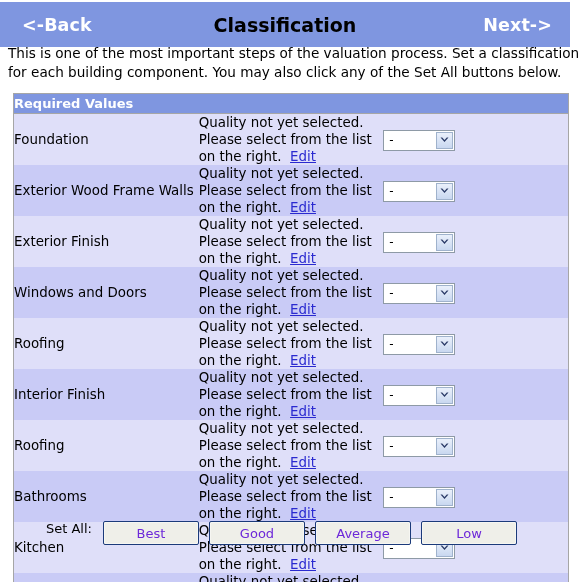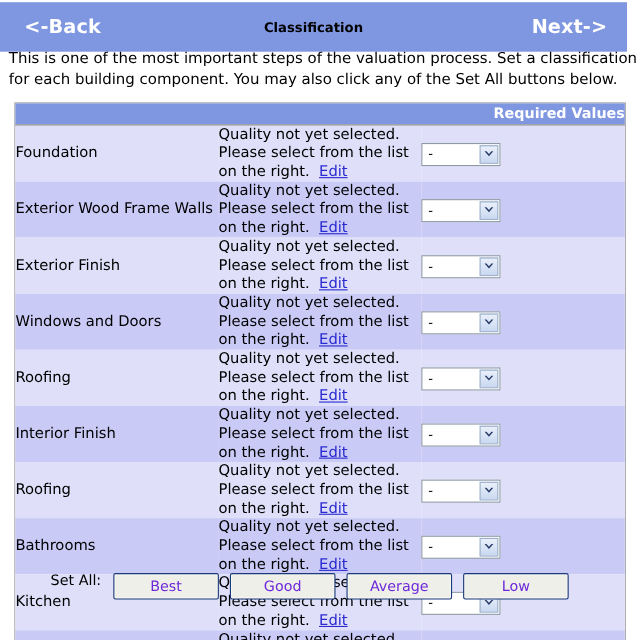--- a/index.html
+++ b/index.html
@@ -34,21 +34,21 @@
     color: #ffffff;
     font-size: 17.5px;
     font-weight: bold;
     letter-spacing: 0.1px;
     text-decoration: none;
     cursor: pointer;
     white-space: nowrap;
   }
   .nav-title {
     color: #000000;
-    font-size: 12px;
+    font-size: 19px;
     font-weight: bold;
     white-space: nowrap;
     position: absolute;
     left: 0;
     right: 0;
     text-align: center;
     pointer-events: none;
   }
 
   
@@ -74,21 +74,21 @@
   table.values {
     border-collapse: collapse;
     width: 100%;
     table-layout: fixed;
   }
   table.values th.header-cell {
     background: #7f96e0;
     color: #ffffff;
     font-size: 13px;
     font-weight: bold;
-    text-align: right;
+    text-align: left;
     height: 19px;
     padding: 0;
     line-height: 19px;
     border-bottom: 1px solid #a6a6a6;
   }
   table.values td {
     padding: 0;
     vertical-align: middle;
   }
   tr.row-odd td { background: #c9cbf6; }

